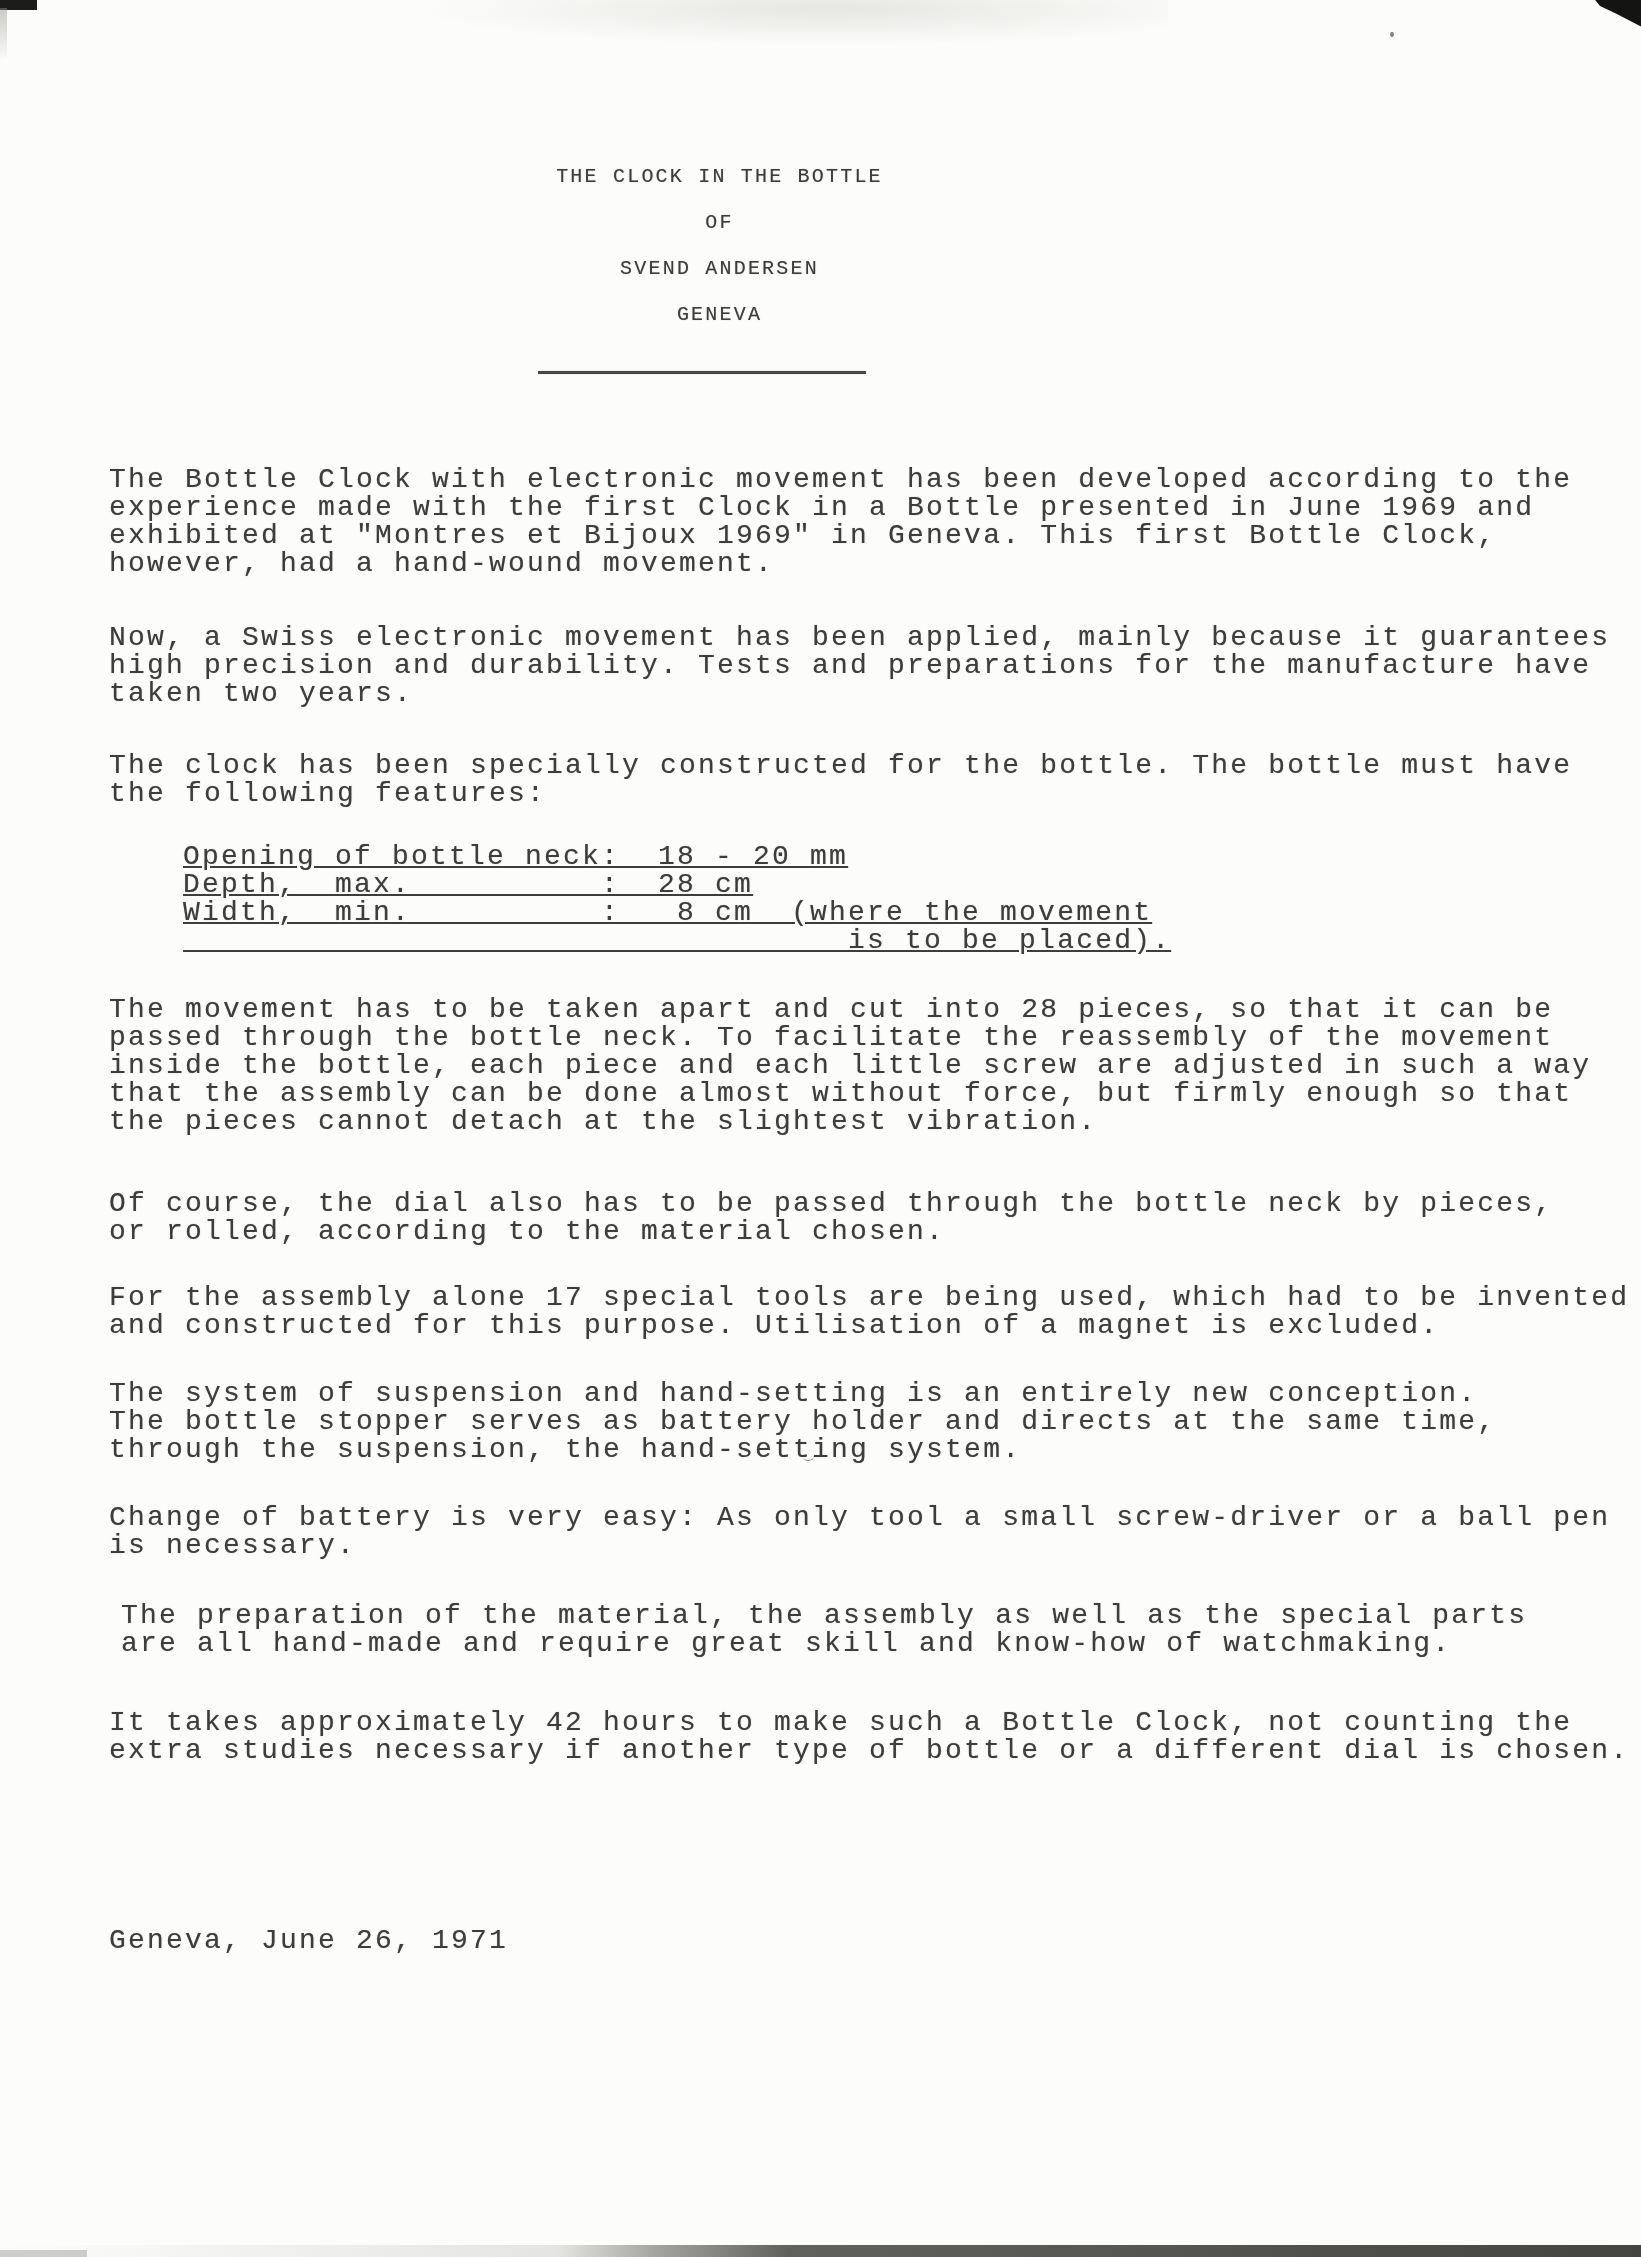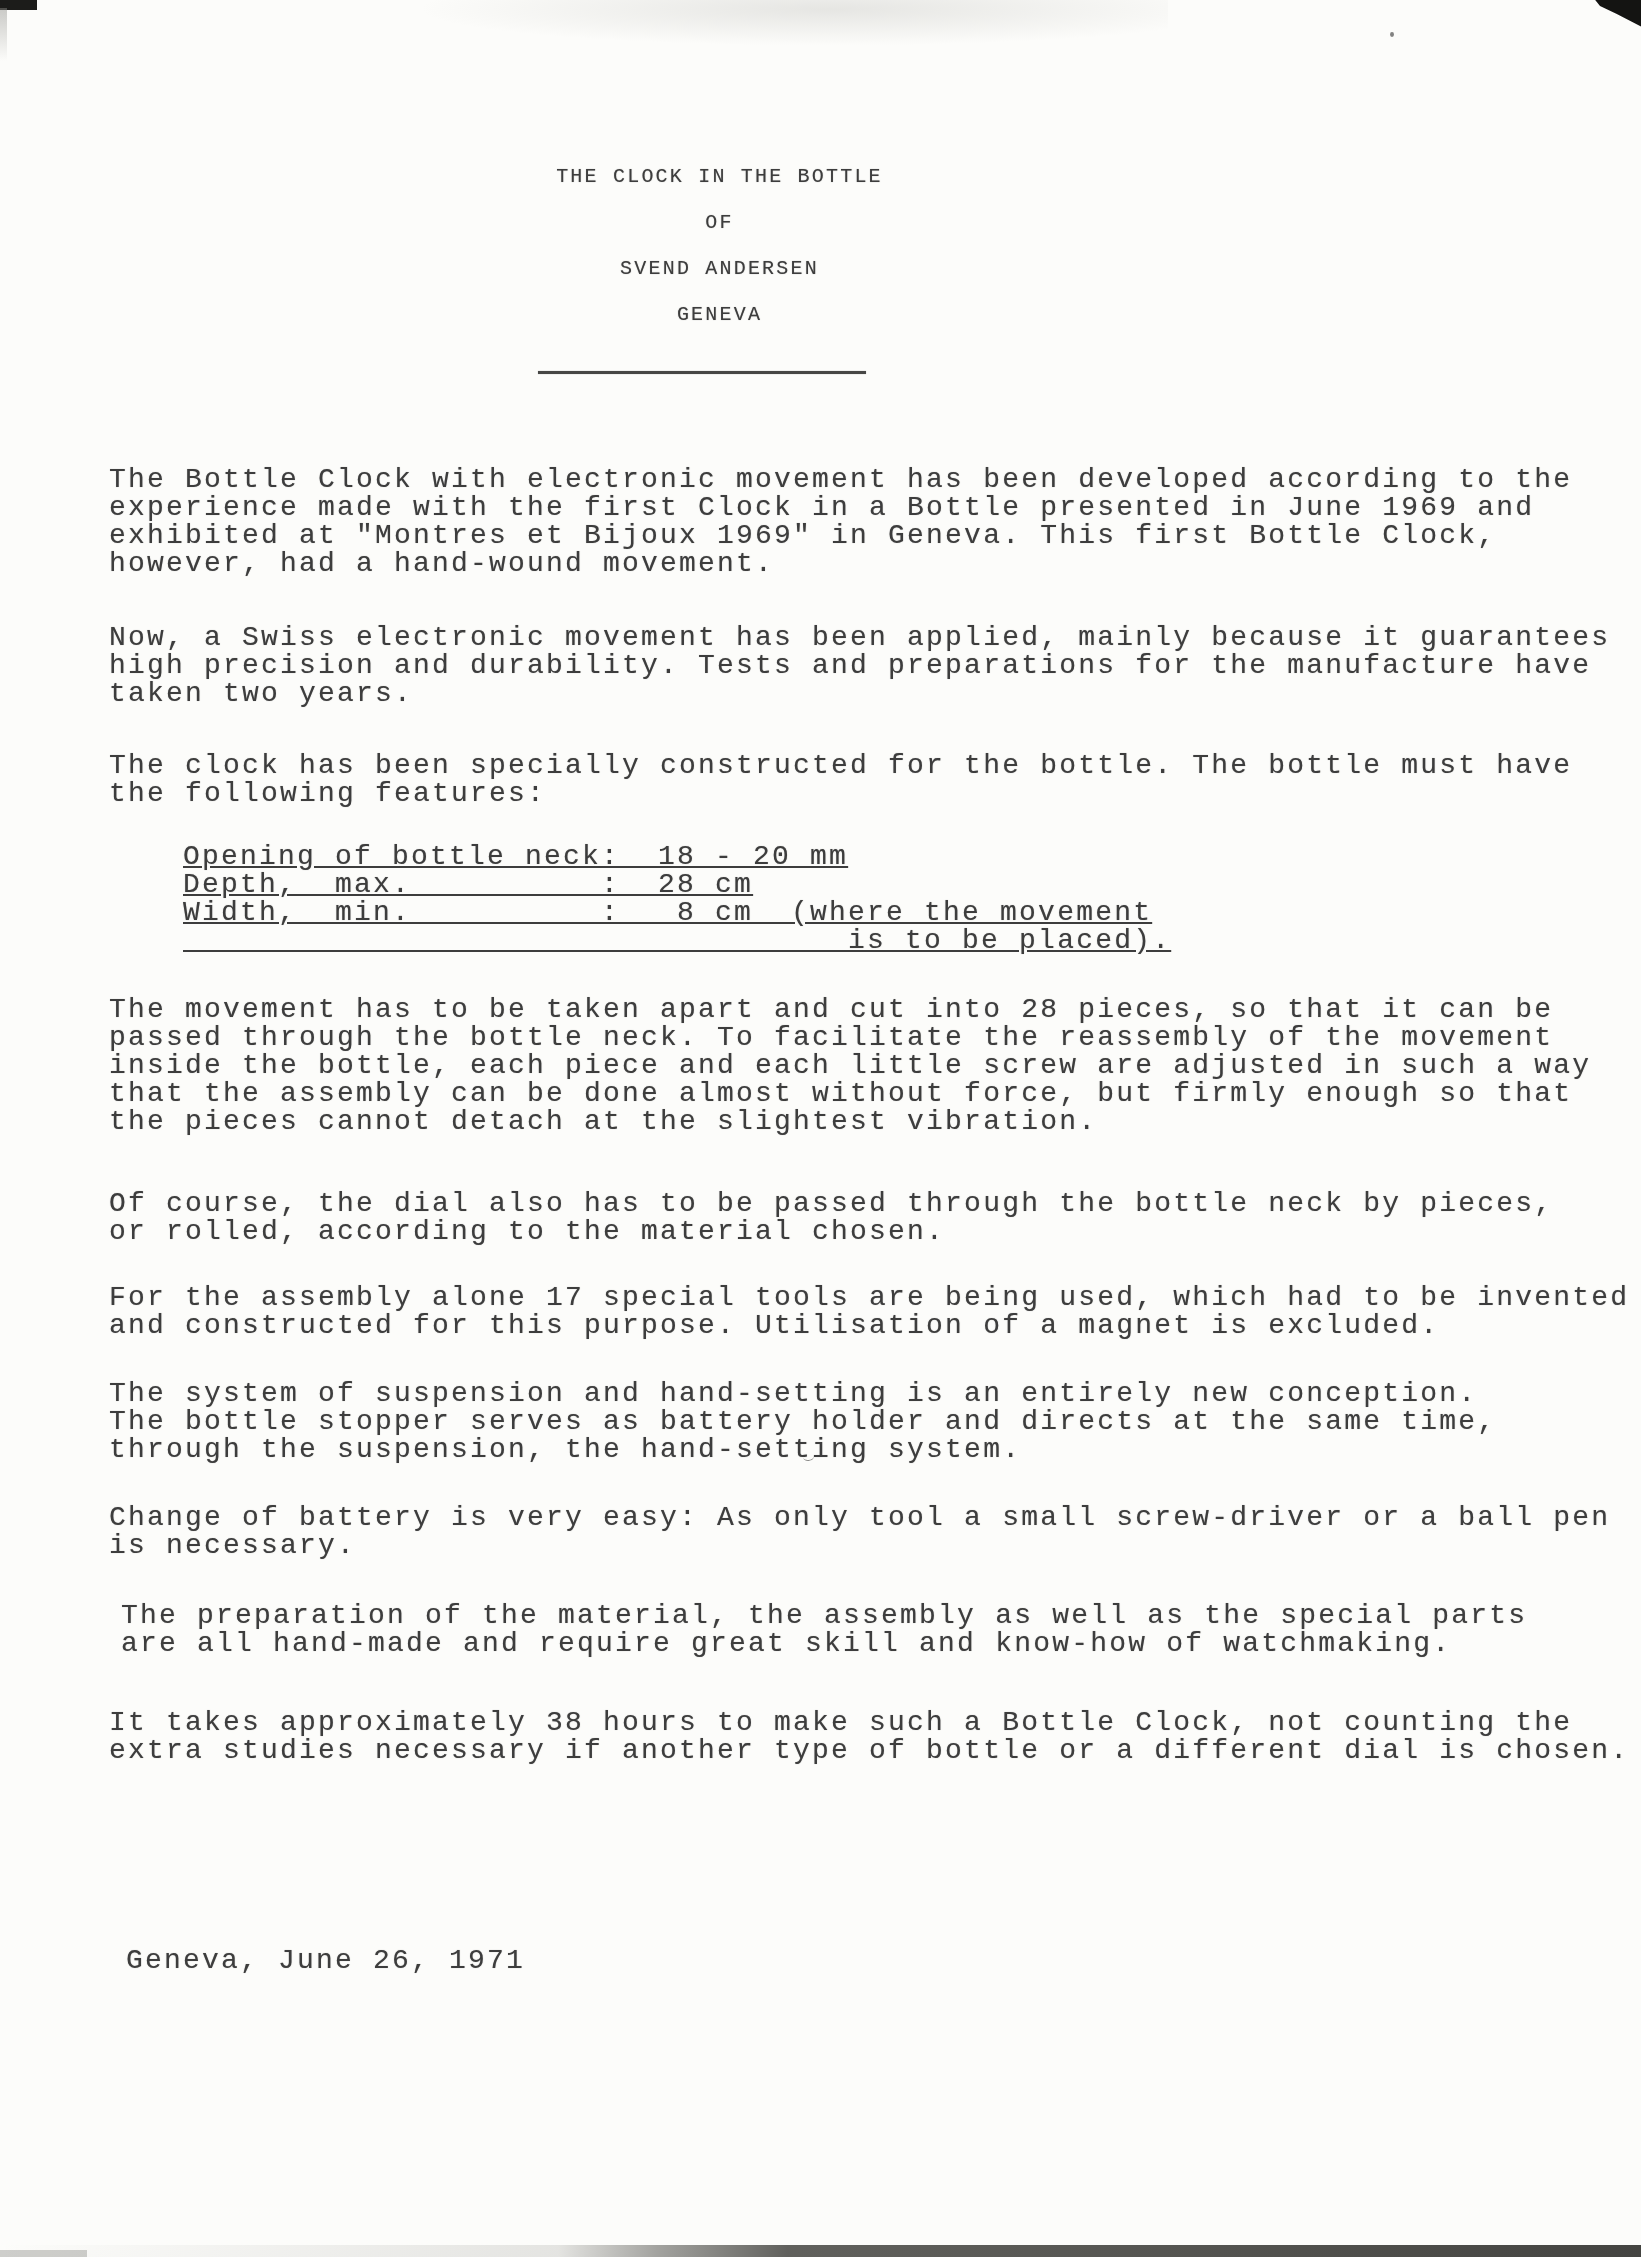--- a/index.html
+++ b/index.html
@@ -22,21 +22,21 @@
     position: absolute;
     font-size: 28px;
     line-height: 28px;
     letter-spacing: 2.2px;
     white-space: pre;
     color: #3d3d3d;
     text-shadow: 0 0 1px rgba(70,70,70,0.45);
   }
   .para { left: 109px; }
   .spec { left: 183px; text-decoration: underline; }
-  .date-line { left: 126px; top: 1927px; margin-top: 20px; }
+  .date-line { left: 109px; top: 1927px; }
 
   .p1  { top: 466px; }
   .p2  { top: 624px; }
   .p3  { top: 752px; }
   .specs { top: 843px; }
   .p4  { top: 996px; }
   .p5  { top: 1190px; }
   .p6  { top: 1284px; }
   .p7  { top: 1380px; }
   .p8  { top: 1504px; }
@@ -163,21 +163,21 @@
   <div class="tw para p6">For the assembly alone 17 special tools are being used, which had to be invented
 and constructed for this purpose. Utilisation of a magnet is excluded.</div>
   <div class="tw para p7">The system of suspension and hand-setting is an entirely new conception.
 The bottle stopper serves as battery holder and directs at the same time,
 through the suspension, the hand-setting system.</div>
   <div class="artifact tick-p7"></div>
   <div class="tw para p8">Change of battery is very easy: As only tool a small screw-driver or a ball pen
 is necessary.</div>
   <div class="tw para p9">The preparation of the material, the assembly as well as the special parts
 are all hand-made and require great skill and know-how of watchmaking.</div>
-  <div class="tw para p10">It takes approximately 38 hours to make such a Bottle Clock, not counting the
+  <div class="tw para p10">It takes approximately 42 hours to make such a Bottle Clock, not counting the
 extra studies necessary if another type of bottle or a different dial is chosen.</div>
 
   <div class="tw date-line">Geneva, June 26, 1971</div>
 
   <div class="artifact bottom-band"></div>
   <div class="artifact bottom-left-mark"></div>
 
 </div>
 
 

